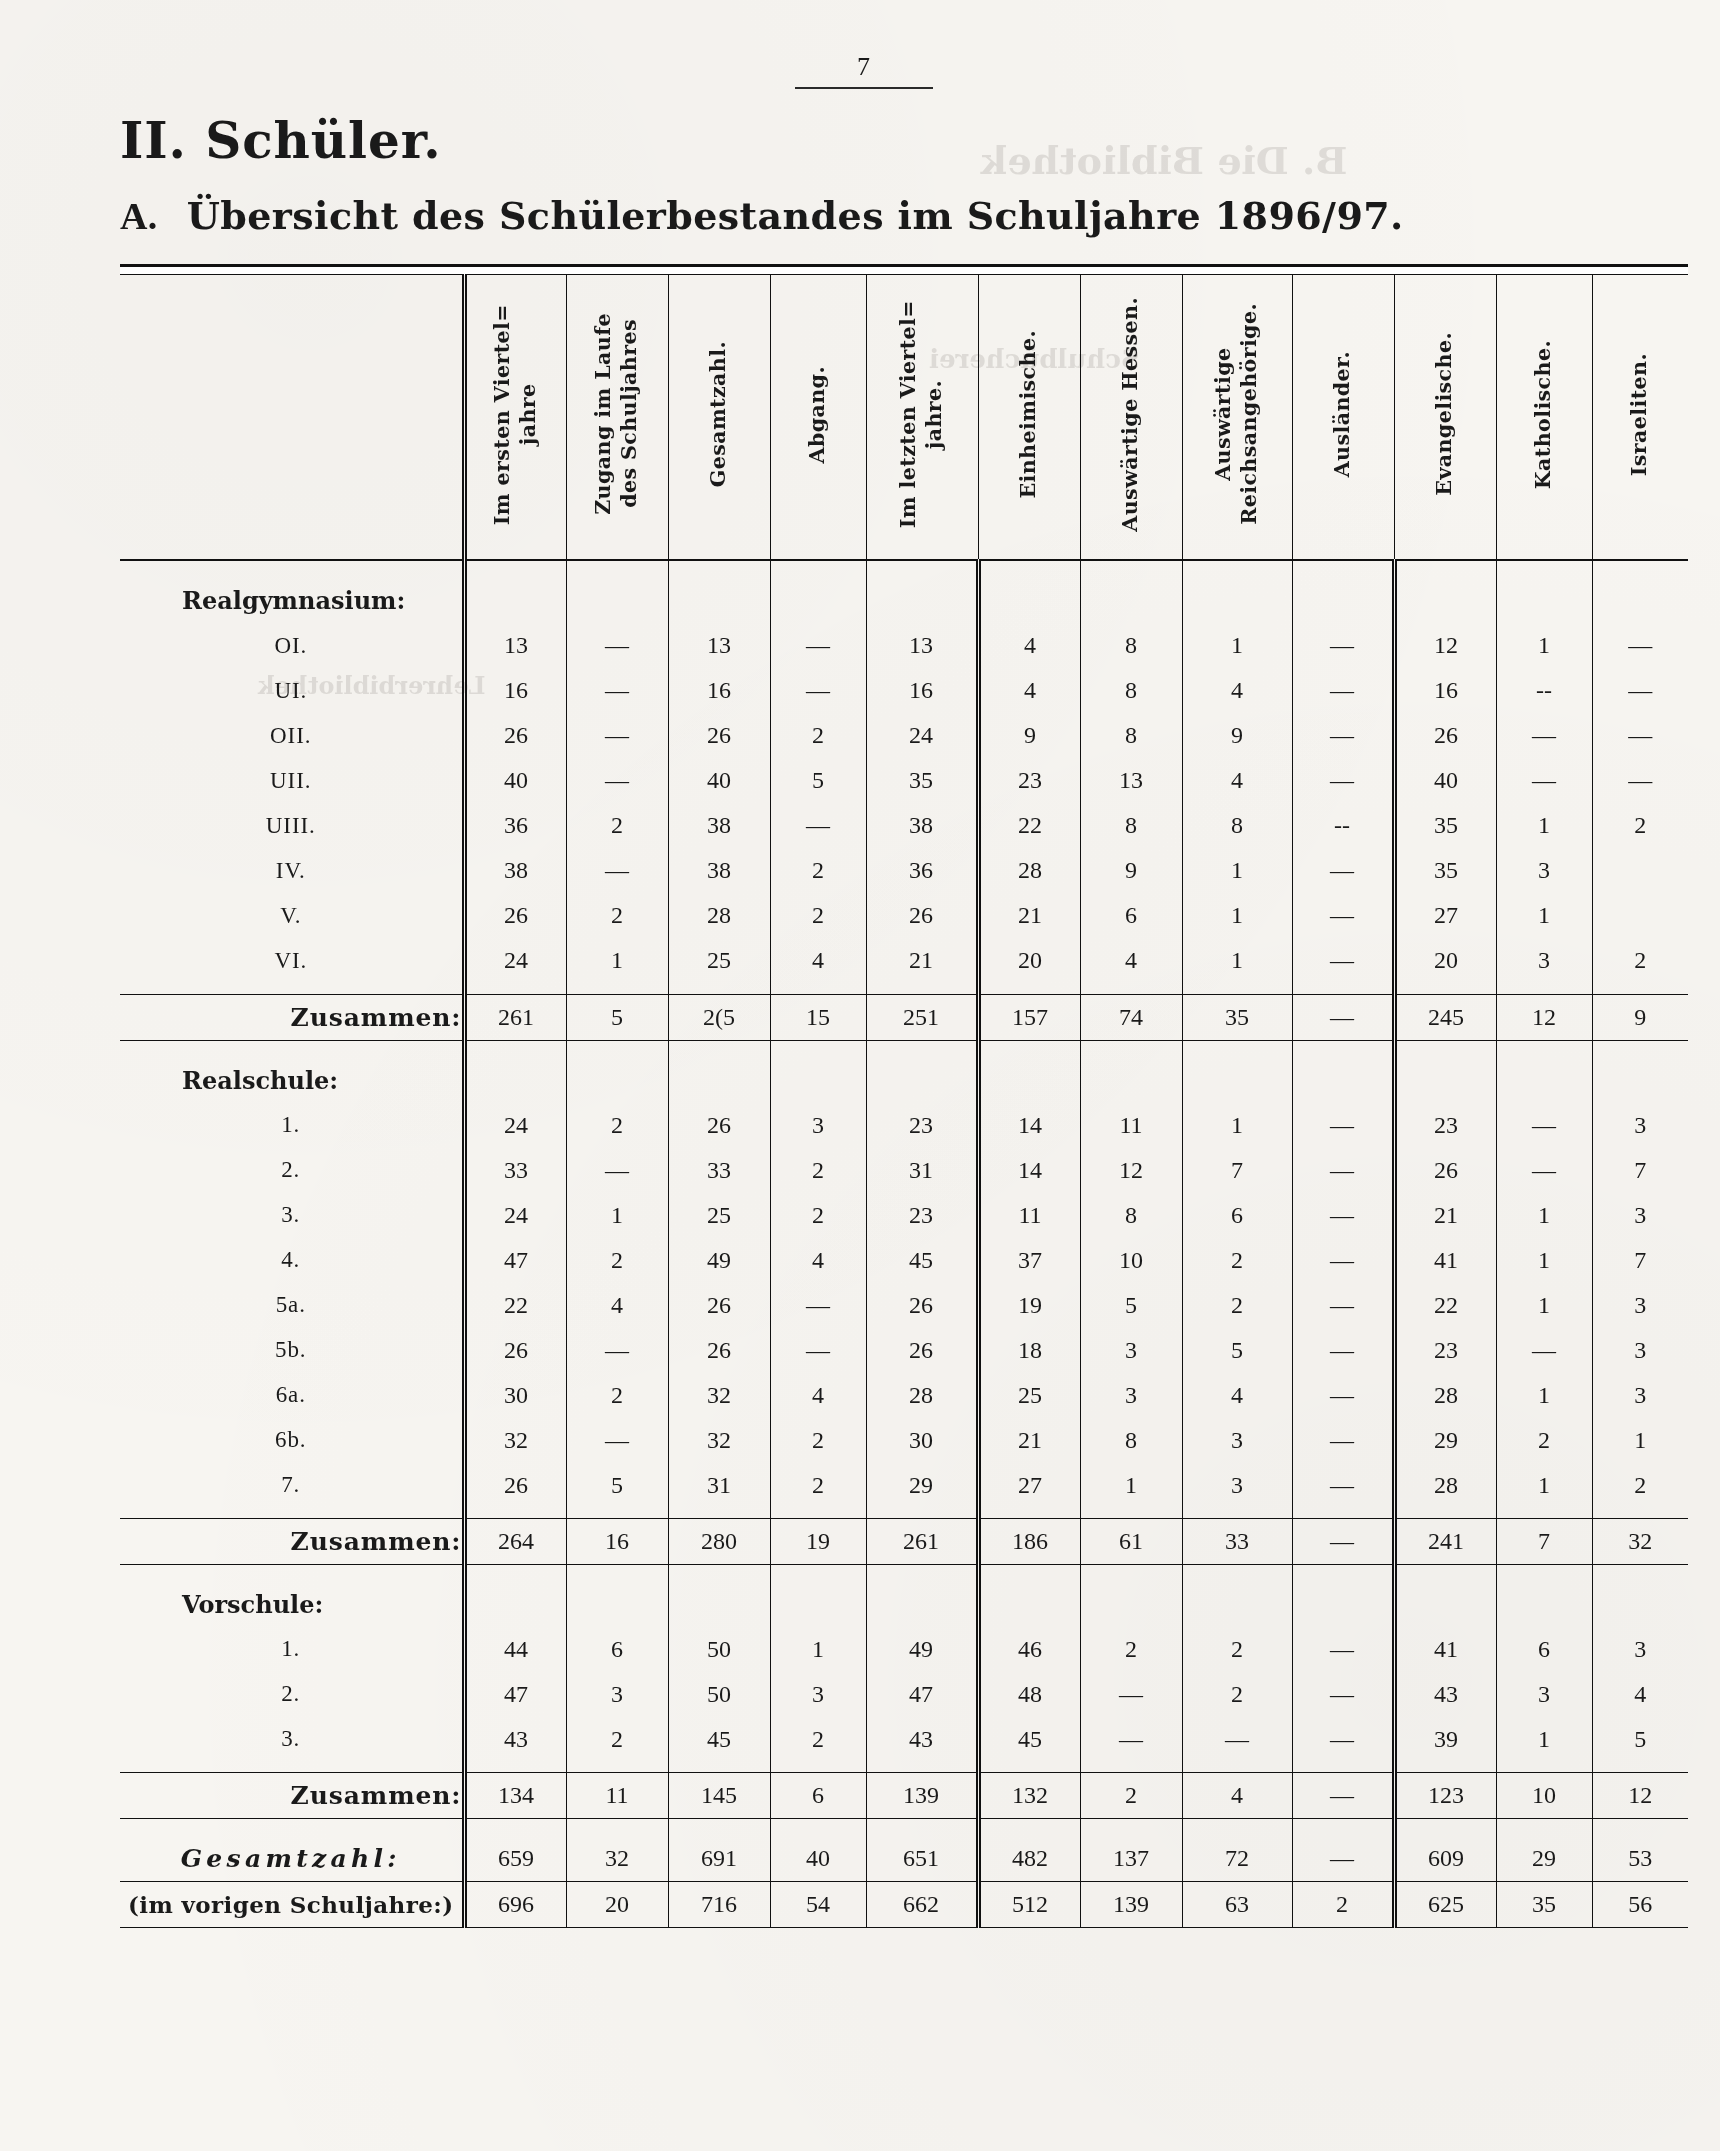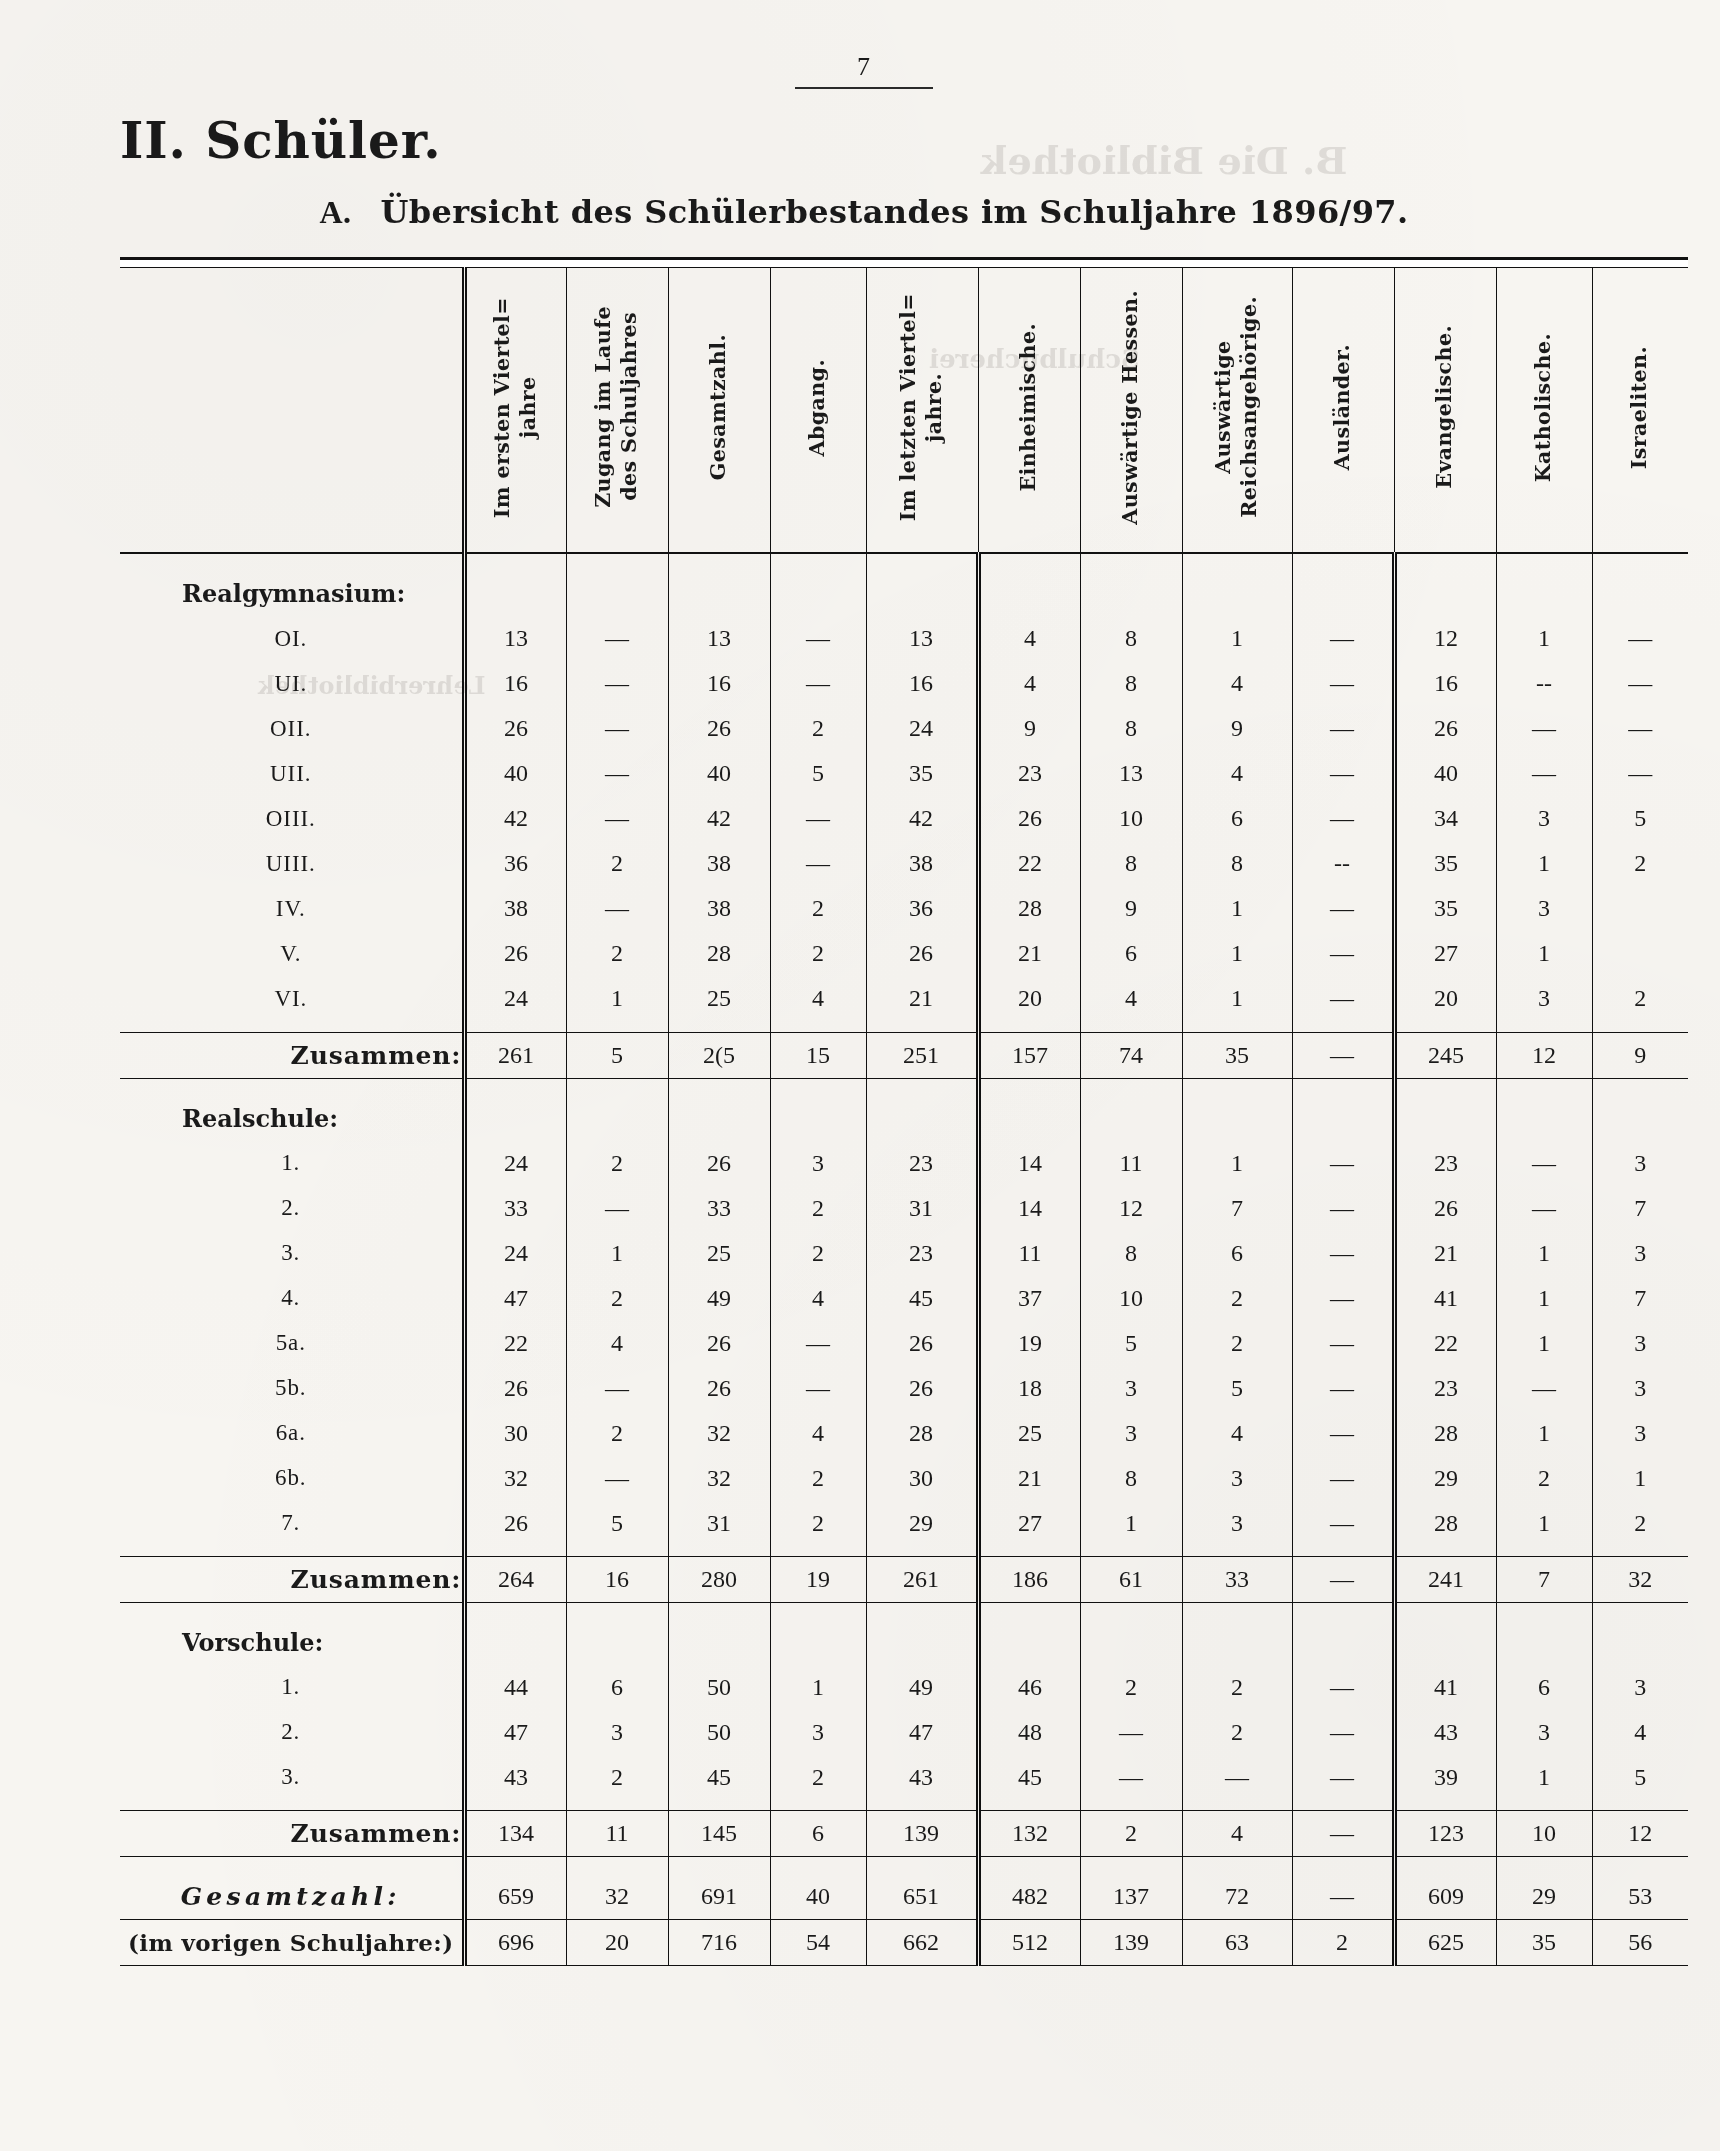--- a/index.html
+++ b/index.html
@@ -50,22 +50,21 @@
   }
   h1.title {
     text-align: left;
     font-size: 50px;
     font-weight: 700;
     margin: 5.2px 0 22.4px 0;
     font-family: "DejaVu Serif", serif;
     letter-spacing: 0.9px;
   }
   h2.subtitle {
-    text-align: center;
-    font-size: 32px;
+    font-size: 38px;
     font-weight: 700;
     margin: 0 0 26px 0;
     font-family: "DejaVu Serif", serif;
     letter-spacing: 0.4px;
   }
   h2.subtitle .letter {
     margin-right: 29px;
     font-family: "Liberation Serif", serif;
   }
 
@@ -341,35 +340,20 @@
             <td class="num">35</td>
             <td class="num dbl">23</td>
             <td class="num">13</td>
             <td class="num">4</td>
             <td class="num">—</td>
             <td class="num dbl">40</td>
             <td class="num">—</td>
             <td class="num">—</td>
           </tr>
           <tr>
-            <td class="label-cell classname">OIII.</td>
-            <td class="num dbl">42</td>
-            <td class="num">—</td>
-            <td class="num">42</td>
-            <td class="num">—</td>
-            <td class="num">42</td>
-            <td class="num dbl">26</td>
-            <td class="num">10</td>
-            <td class="num">6</td>
-            <td class="num">—</td>
-            <td class="num dbl">34</td>
-            <td class="num">3</td>
-            <td class="num">5</td>
-          </tr>
-          <tr>
             <td class="label-cell classname">UIII.</td>
             <td class="num dbl">36</td>
             <td class="num">2</td>
             <td class="num">38</td>
             <td class="num">—</td>
             <td class="num">38</td>
             <td class="num dbl">22</td>
             <td class="num">8</td>
             <td class="num">8</td>
             <td class="num">--</td>

